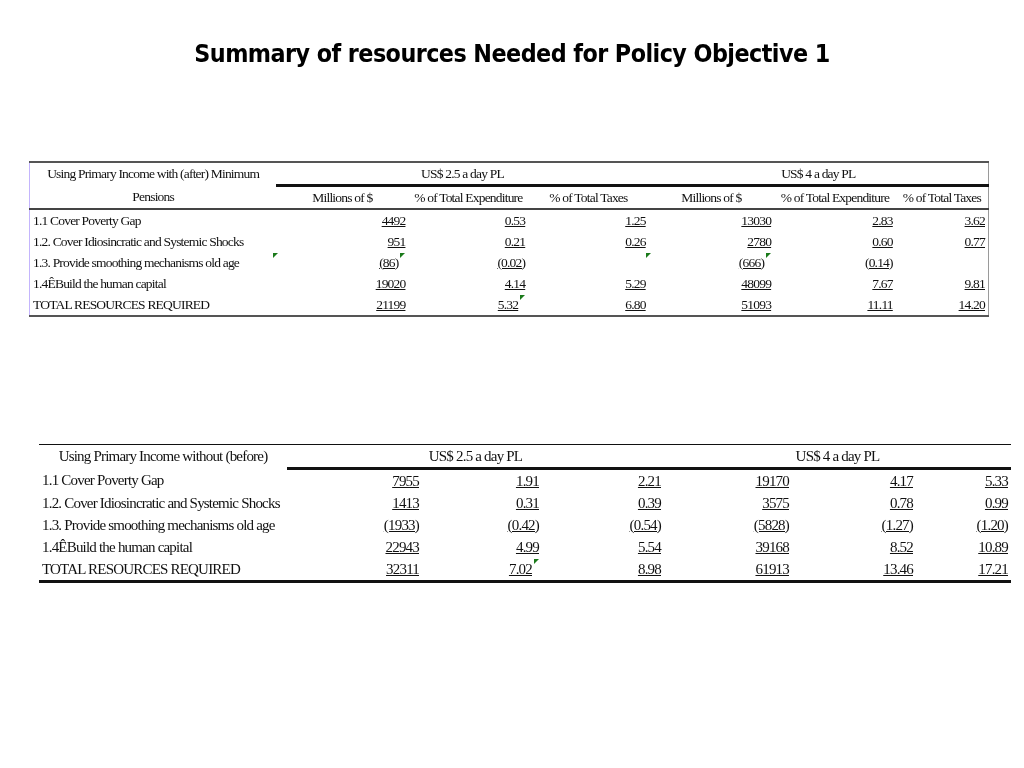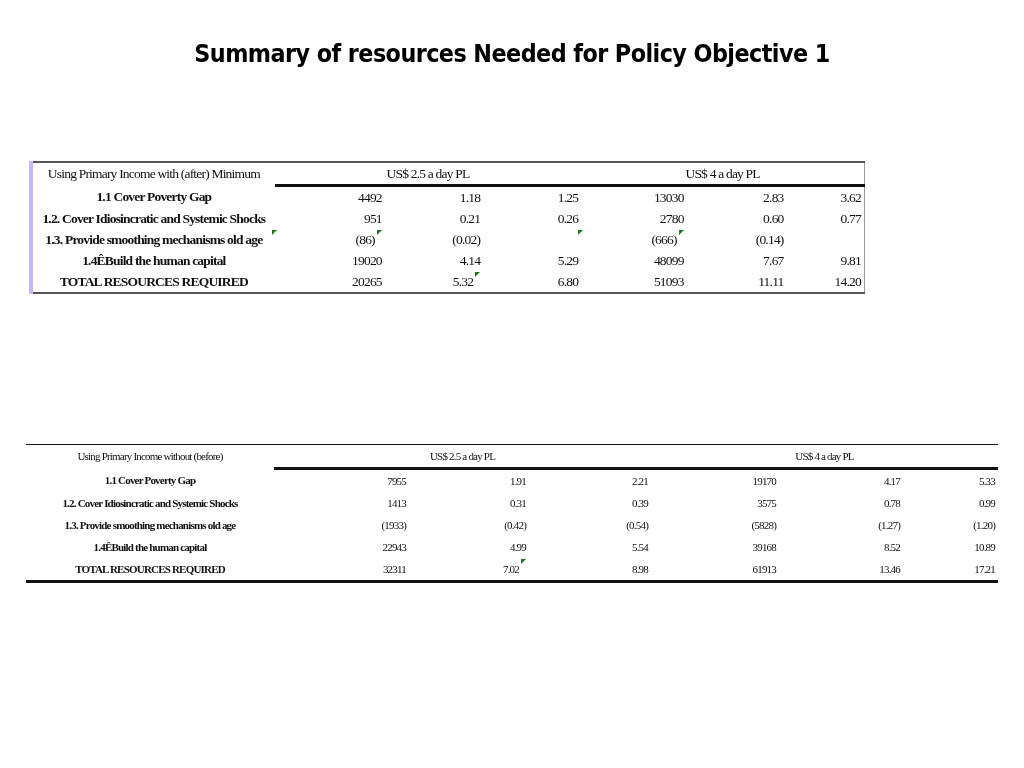--- a/index.html
+++ b/index.html
@@ -8,34 +8,34 @@
     position:absolute; left:0; top:40px; width:1024px; text-align:center;
     font-family:"DejaVu Sans", sans-serif; font-weight:bold; font-size:24px;
     color:#000; letter-spacing:-0.6px; transform:scaleX(0.93);
   }
   table.t {
     position:absolute; border-collapse:collapse;
     font-family:"Liberation Serif", serif; color:#111;
     letter-spacing:-0.8px;
   }
   table.t td { padding:0 3px; white-space:nowrap; line-height:21px; height:21px; }
-  .num { text-align:right; }
+  .num { text-align:right;text-decoration:underline; }
   .ctr { text-align:center; }
-  .lbl { text-align:center;font-weight:bold; }
+  .lbl { text-align:left; }
 
   
-  #t1 { left:29px; top:161px; width:836px; font-size:13.5px; border-left:4px solid #c4b5fd; border-right:1px solid #9a9a9a; }
+  #t1 { left:29px; top:161px; width:960px; font-size:13.5px; border-left:1px solid #c4b5fd; border-right:1px solid #9a9a9a; }
   #t1 tr.grp td { border-top:2px solid #555; }
   #t1 tr.grp td.g { border-bottom:3px solid #111; }
   #t1 tr.sub td { border-bottom:2px solid #444; }
   #t1 tr.last td { border-bottom:2px solid #555; }
   #t1 td { line-height:20px; height:21px; }
 
   
-  #t2 { left:26px; top:444px; width:972px; font-size:11px; }
+  #t2 { left:39px; top:444px; width:972px; font-size:15px; }
   #t2 tr.grp td { border-top:1.5px solid #111; }
   #t2 tr.grp td.g { border-bottom:3px solid #111; }
   #t2 tr.sub td { border-bottom:2.5px solid #111; }
   #t2 tr.last td { border-bottom:3px solid #111; }
   #t2 td { line-height:21px; height:22px; }
 
   .mark { display:inline-block; width:0; height:0; border-top:5px solid #1a7a1a; border-right:5px solid transparent; vertical-align:top; margin-left:2px; }
   .rel { position:relative; }
   .mk-abs { position:absolute; }
 </style>
@@ -53,24 +53,33 @@
       <col style="width:128px">
       <col style="width:122px">
       <col style="width:93px">
   </colgroup>
   <tbody>
       <tr class="grp">
     <td class="ctr">Using Primary Income with (after) Minimum</td>
     <td class="ctr g" colspan="3">US$ 2.5 a day PL</td>
     <td class="ctr g" colspan="3">US$ 4 a day PL</td>
   </tr>
+  <tr class="sub">
+    <td class="ctr">Pensions</td>
+    <td class="ctr">Millions of $</td>
+    <td class="ctr">% of Total Expenditure</td>
+    <td class="ctr">% of Total Taxes</td>
+    <td class="ctr">Millions of $</td>
+    <td class="ctr">% of Total Expenditure</td>
+    <td class="ctr">% of Total Taxes</td>
+  </tr>
   <tr>
     <td class="lbl">1.1 Cover Poverty Gap</td>
     <td class="num">4492</td>
-    <td class="num">1.18</td>
+    <td class="num">0.53</td>
     <td class="num">1.25</td>
     <td class="num">13030</td>
     <td class="num">2.83</td>
     <td class="num">3.62</td>
   </tr>
   <tr>
     <td class="lbl">1.2. Cover Idiosincratic and Systemic Shocks</td>
     <td class="num">951</td>
     <td class="num">0.21</td>
     <td class="num">0.26</td>
@@ -91,21 +100,21 @@
     <td class="lbl">1.4ÊBuild the human capital</td>
     <td class="num">19020</td>
     <td class="num">4.14</td>
     <td class="num">5.29</td>
     <td class="num">48099</td>
     <td class="num">7.67</td>
     <td class="num">9.81</td>
   </tr>
   <tr class="last">
     <td class="lbl">TOTAL RESOURCES REQUIRED</td>
-    <td class="num">20265</td>
+    <td class="num">21199</td>
     <td class="num"><span>5.32</span><span class="mark"></span></td>
     <td class="num">6.80</td>
     <td class="num">51093</td>
     <td class="num">11.11</td>
     <td class="num">14.20</td>
   </tr>
 </tbody>
   </table>
 
 <table class="t" id="t2">

